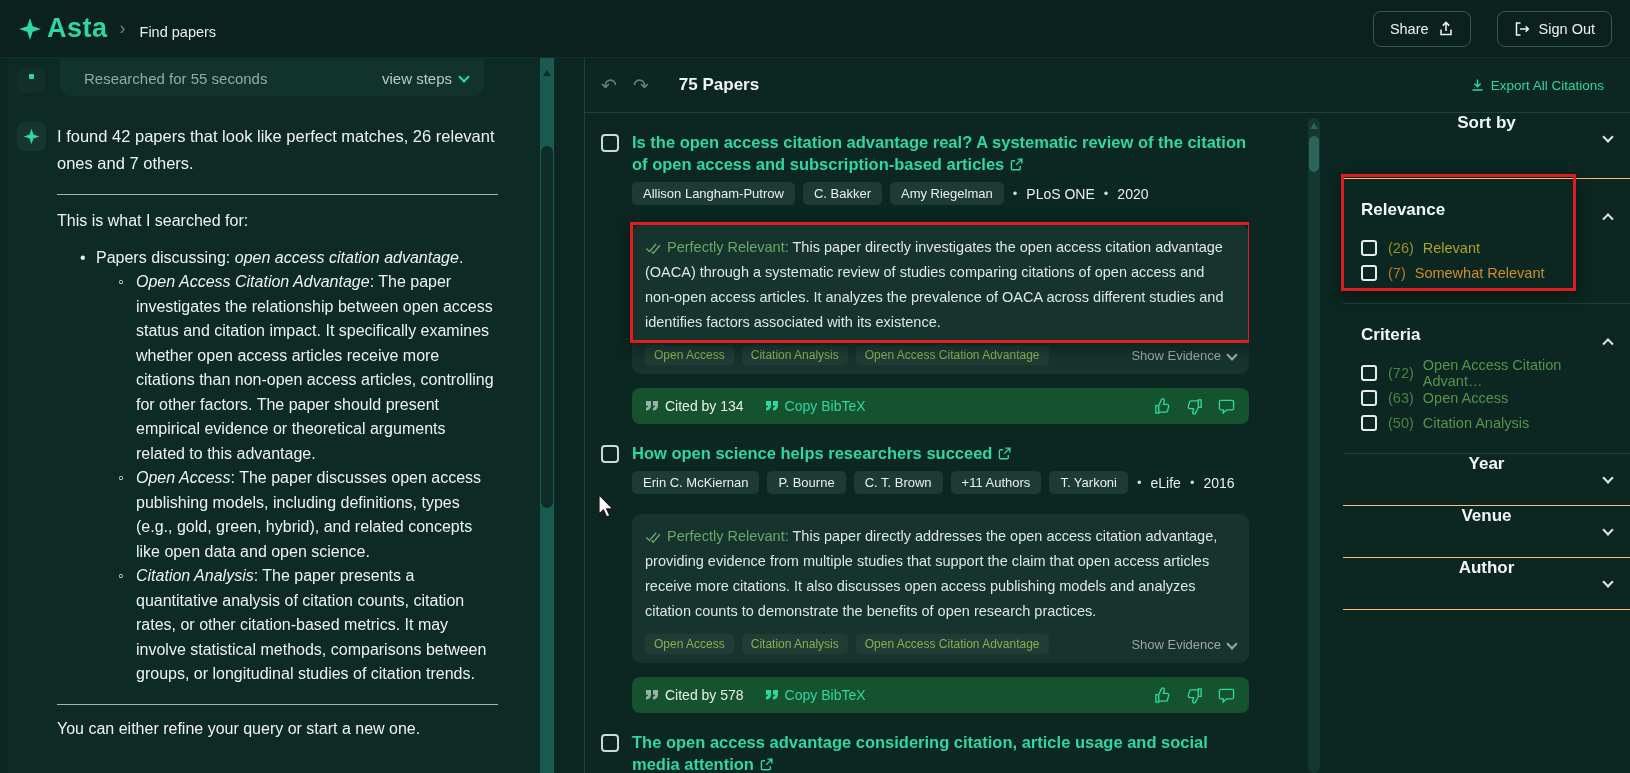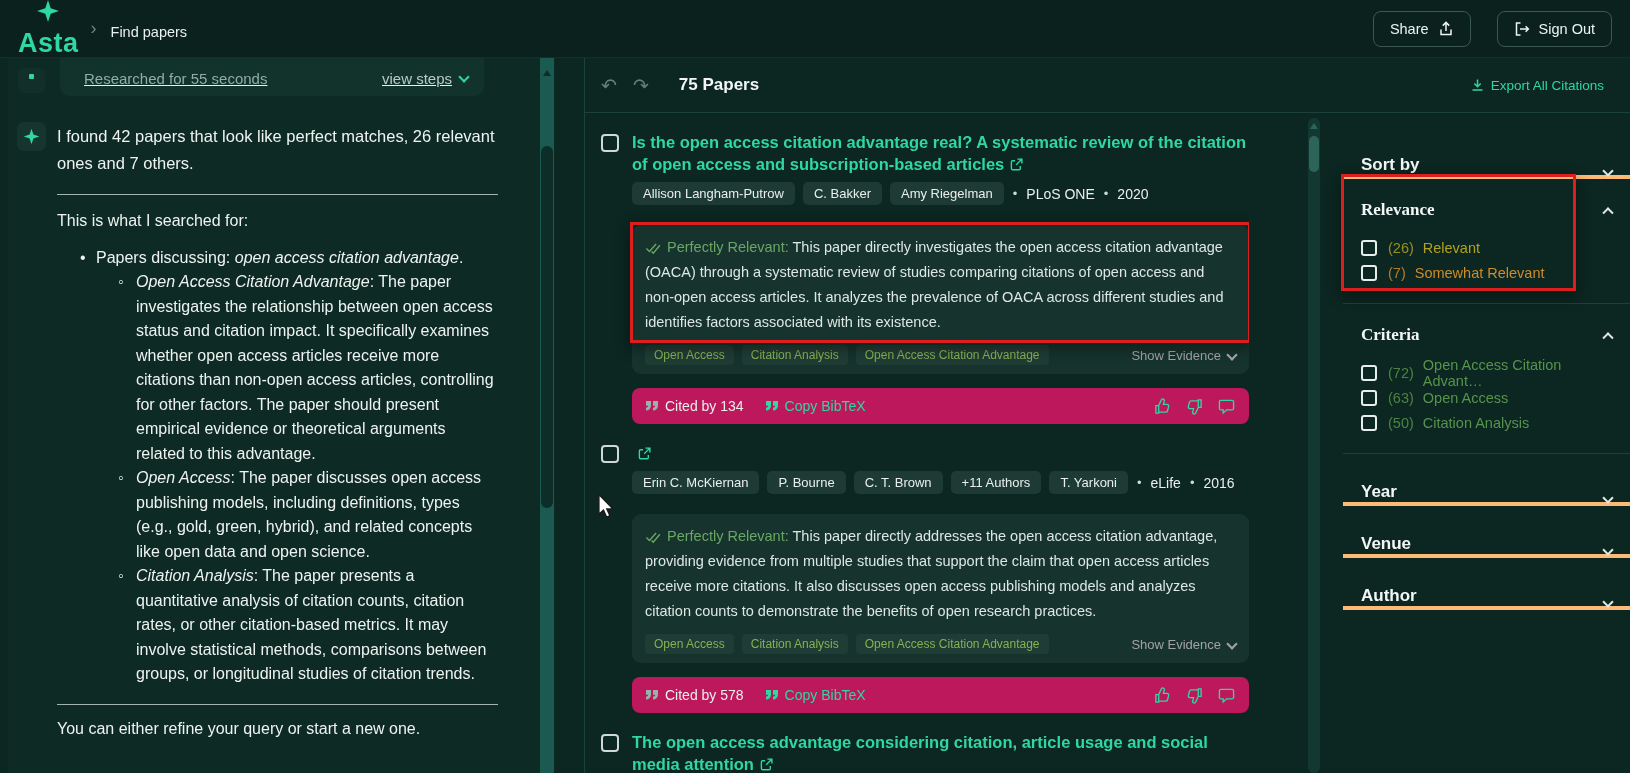--- a/index.html
+++ b/index.html
@@ -6,32 +6,32 @@
   html,body { width:1630px; height:773px; overflow:hidden; }
   body {
     font-family:"Liberation Sans", sans-serif;
     background:#0c2621; color:#e9f0ed; position:relative;
   }
   svg { display:block; }
 
   
   .app-header{position:absolute;left:0;top:0;width:1630px;height:58px;background:#0a211d;
     display:flex;align-items:center;padding:0 18px;border-bottom:1px solid #123029;}
-  .logo-wrap{display:flex;align-items:center;gap:5px;flex-direction:column;}
+  .logo-wrap{display:flex;align-items:center;gap:5px;}
   .logo-text{color:#2ed8a0;font-size:27px;font-weight:bold;letter-spacing:.5px;}
   .crumb-sep{color:#6d8680;font-size:18px;margin:0 14px 0 12px;}
   .crumb{color:#e9f0ed;font-size:14.5px;margin-top:6px;}
   .hdr-right{margin-left:auto;display:flex;gap:26px;}
   .hdr-btn{display:flex;align-items:center;gap:9px;border:1px solid #3b5952;border-radius:8px;
     padding:9px 16px;font-size:14.5px;color:#eef4f1;background:transparent;cursor:pointer;}
 
   
   .chat-panel{position:absolute;left:8px;top:58px;width:547px;height:715px;background:#0e2a25;overflow:hidden;}
   .research-bar{position:absolute;left:52px;top:-14px;width:424px;height:52px;background:#12322c;
-    border-radius:10px;display:flex;align-items:flex-end;justify-content:space-between;padding:0 16px 9px 24px;text-decoration:underline;}
+    border-radius:10px;display:flex;align-items:flex-end;justify-content:space-between;padding:0 16px 9px 24px;}
   .research-label{color:#93aca5;font-size:15px;}
   .view-steps{display:flex;align-items:center;gap:8px;color:#b9cac5;font-size:15px;cursor:pointer;}
   .view-steps .chv{color:#2ed8a0;margin-top:-3px;}
   .mini-avatar{position:absolute;left:10px;top:10px;width:27px;height:25px;background:#132f2a;border-radius:6px;}
   .mini-avatar i{position:absolute;left:11px;top:6px;width:5px;height:5px;background:#2ed8a0;border-radius:1px;}
   .chat-avatar{position:absolute;left:9px;top:64px;width:29px;height:29px;background:#16352f;border-radius:7px;
     display:flex;align-items:center;justify-content:center;}
   .msg{margin:65px 57px 0 49px;font-size:16px;line-height:24.5px;color:#eef3f0;}
   .msg .summary{font-size:16.5px;line-height:27px;}
   .chat-hr{border:none;border-top:1px solid rgba(214,227,222,.75);margin:17px 0 0;}
@@ -70,41 +70,41 @@
   .meta-plain{font-size:14px;color:#e9efec;}
   .rel-box{position:relative;margin:20px 0 0 31px;width:617px;background:#16332d;border-radius:9px;}
   .rel-text{position:relative;padding:10px 13px 8px;font-size:14.5px;line-height:25px;color:#dde7e3;}
   .rel-label{color:#69a765;}
   .rel-check-ic{display:inline-block;vertical-align:-3px;margin-right:6px;}
   .red-frame{position:absolute;left:-2px;right:-2px;top:-3px;bottom:0;border:3px solid #dc1e1e;
     box-shadow:0 5px 14px rgba(0,0,0,.4);pointer-events:none;}
   .tag-row{display:flex;align-items:center;padding:2px 13px 9px;}
   .tagpill{background:#1f3c35;border-radius:4px;padding:3px 9px;font-size:12px;color:#86b152;margin-right:8px;cursor:pointer;white-space:nowrap;}
   .show-evidence{margin-left:auto;display:flex;align-items:center;gap:7px;color:#a3a3a3;font-size:13px;cursor:pointer;}
-  .cite-bar{display:flex;align-items:center;margin:14px 0 0 31px;width:617px;height:36px;background:#be185d;
+  .cite-bar{display:flex;align-items:center;margin:14px 0 0 31px;width:617px;height:36px;background:#14532d;
     border-radius:8px;padding:0 14px;}
   .cite-q{color:#9ab0aa;margin-right:7px;}
   .cite-txt{font-size:14px;color:#e9efec;margin-right:22px;}
   .bibtex{display:flex;align-items:center;color:#2ed8a0;font-size:14px;cursor:pointer;}
   .bibtex .cite-q{color:#2ed8a0;}
   .fb-icons{margin-left:auto;display:flex;align-items:center;gap:15px;color:#2ed8a0;}
   .fb-icons > span{cursor:pointer;display:flex;}
   .results-scrollbar{position:absolute;left:1308px;top:118px;width:12px;height:655px;background:#123831;border-radius:6px;}
   .results-scrollbar .arrow-up{position:absolute;left:2px;top:5px;width:0;height:0;
     border-left:4px solid transparent;border-right:4px solid transparent;border-bottom:6px solid #2d6459;}
   .results-scrollbar .thumb{position:absolute;left:1px;top:18px;width:10px;height:36px;background:#2d6459;border-radius:5px;}
 
   
   .sidebar{position:absolute;left:1343px;top:113px;width:287px;height:660px;}
-  .side-row{display:flex;align-items:flex-end;padding:0 18px;height:52px;border-bottom:4px solid #fdba74;cursor:pointer;}
+  .side-row{display:flex;align-items:center;padding:0 18px;height:52px;border-bottom:1px solid #fdba74;cursor:pointer;flex-direction:column;}
   .side-row.first{height:66px;}
   .side-title{font-size:17px;font-weight:bold;color:#f2f7f5;}
   .side-chv{margin-left:auto;color:#dfe8e4;}
   .side-section{position:relative;padding:21px 18px 18px;border-bottom:1px solid #1f4038;}
-  .side-section .head{display:flex;align-items:center;margin-bottom:15px;cursor:pointer;font-family:Liberation Serif, serif;}
+  .side-section .head{display:flex;align-items:flex-end;margin-bottom:15px;cursor:pointer;}
   .filter-item{display:flex;align-items:center;height:25px;font-size:14.5px;cursor:pointer;}
   .fcheck{flex:0 0 auto;width:16px;height:16px;border:2px solid #e6edea;border-radius:3px;margin-right:11px;background:transparent;cursor:pointer;}
   .fcount{margin-right:9px;opacity:.85;}
   .c-green{color:#56944c;}
   .c-yellow{color:#b1a21f;}
   .c-orange{color:#cf8c2b;}
   .red-frame2{position:absolute;left:-2px;right:54px;top:-5px;bottom:12px;border:3px solid #dc1e1e;
     box-shadow:0 5px 14px rgba(0,0,0,.4);pointer-events:none;}
 
   .chv{display:inline-block;width:8px;height:8px;border-right:2px solid currentColor;border-bottom:2px solid currentColor;
@@ -271,21 +271,21 @@
               <path d="M3 2.5h12A1.5 1.5 0 0 1 16.5 4v7a1.5 1.5 0 0 1-1.5 1.5H9L5.5 15.8v-3.3H3A1.5 1.5 0 0 1 1.5 11V4A1.5 1.5 0 0 1 3 2.5z"></path>
             </svg>
           </span>
       </span>
     </div>
   </div>
 
   <div class="paper-card">
     <div class="title-row">
       <span class="pcheck"></span>
-      <div class="ptitle"><span class="ext-ic"><svg width="13" height="13" viewBox="0 0 14 14" fill="none" stroke="#2ed8a0" stroke-width="1.5">
+      <div class="ptitle"><span>How open science helps researchers succeed</span><span class="ext-ic"><svg width="13" height="13" viewBox="0 0 14 14" fill="none" stroke="#2ed8a0" stroke-width="1.5">
               <path d="M5.5 3H2.8A1.3 1.3 0 0 0 1.5 4.3v7A1.3 1.3 0 0 0 2.8 12.6h7a1.3 1.3 0 0 0 1.3-1.3V8.5M8 1.2h4.8V6M12.6 1.4 6.6 7.4"></path>
             </svg></span></div>
     </div>
     <div class="meta-row">
       <span class="chip">Erin C. McKiernan</span>
       <span class="chip">P. Bourne</span>
       <span class="chip">C. T. Brown</span>
       <span class="chip">+11 Authors</span>
       <span class="chip">T. Yarkoni</span>
       <span class="dotsep"></span>

